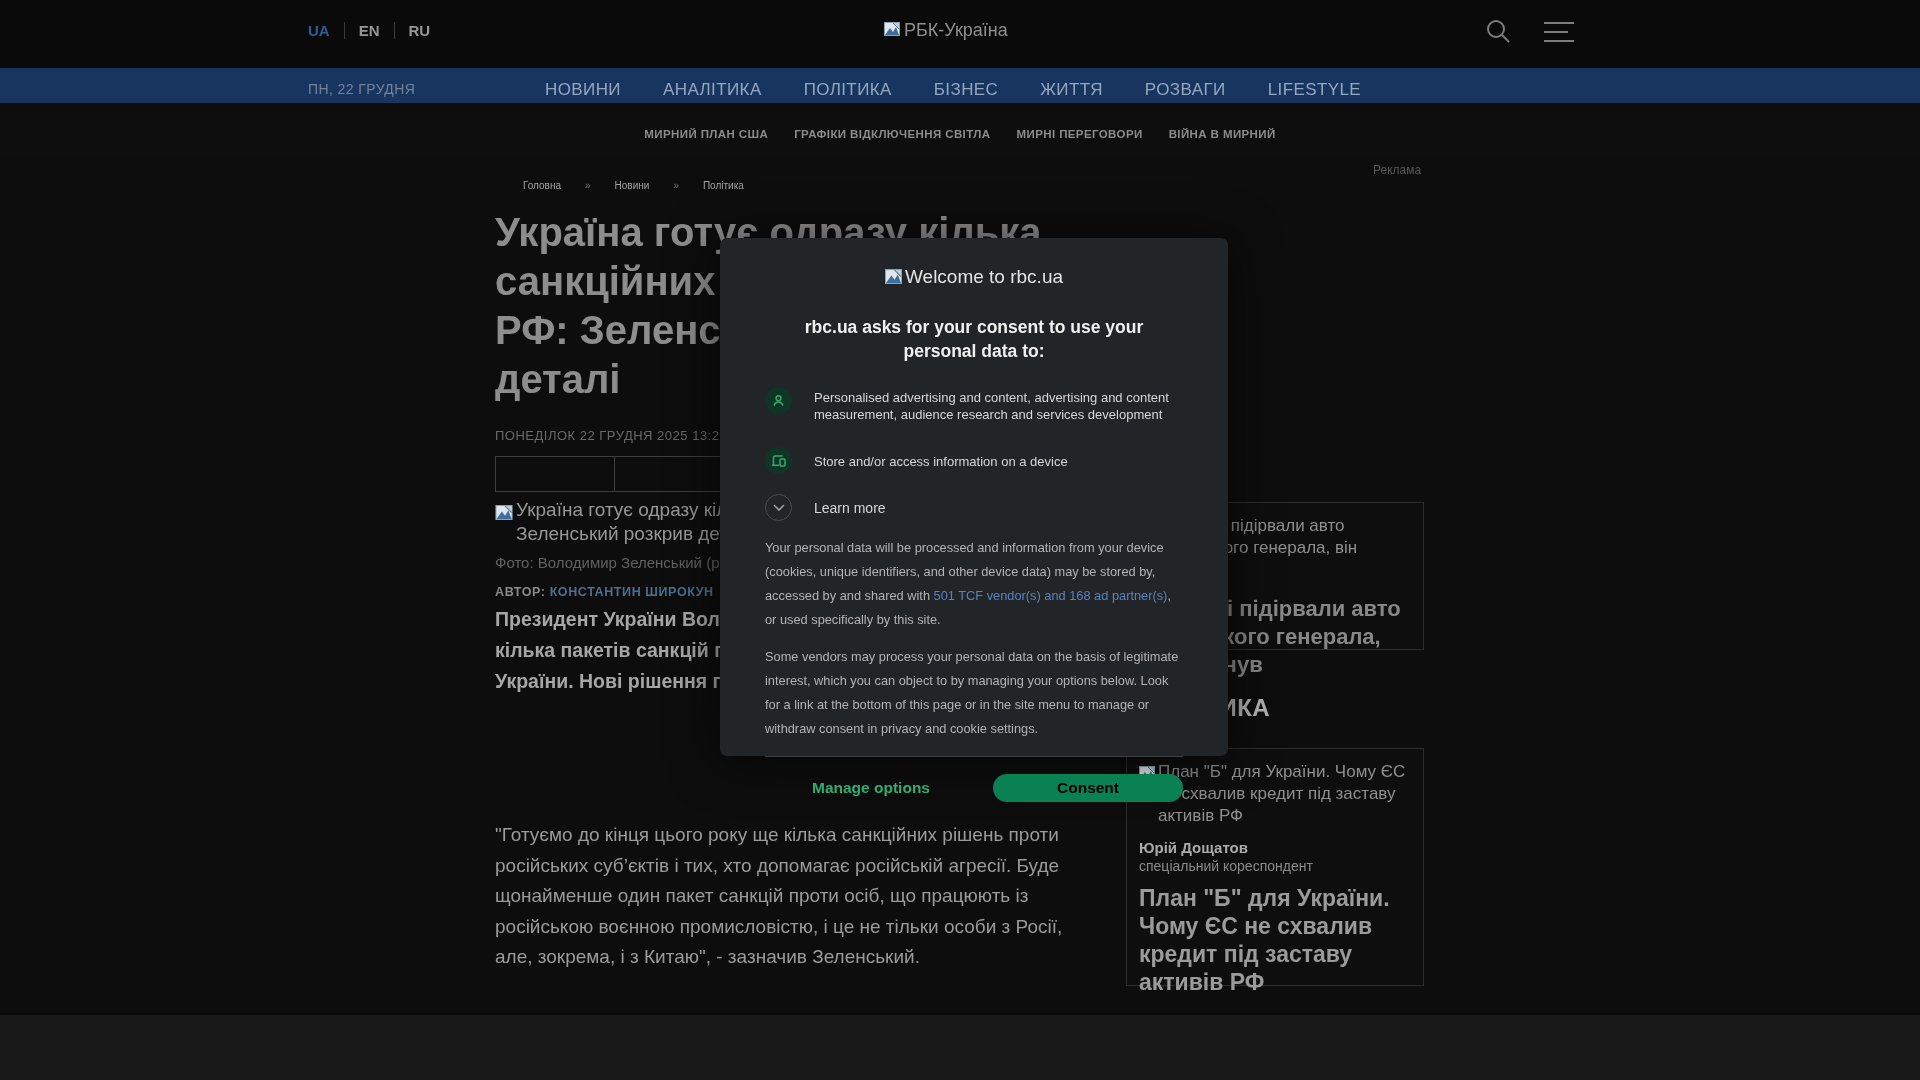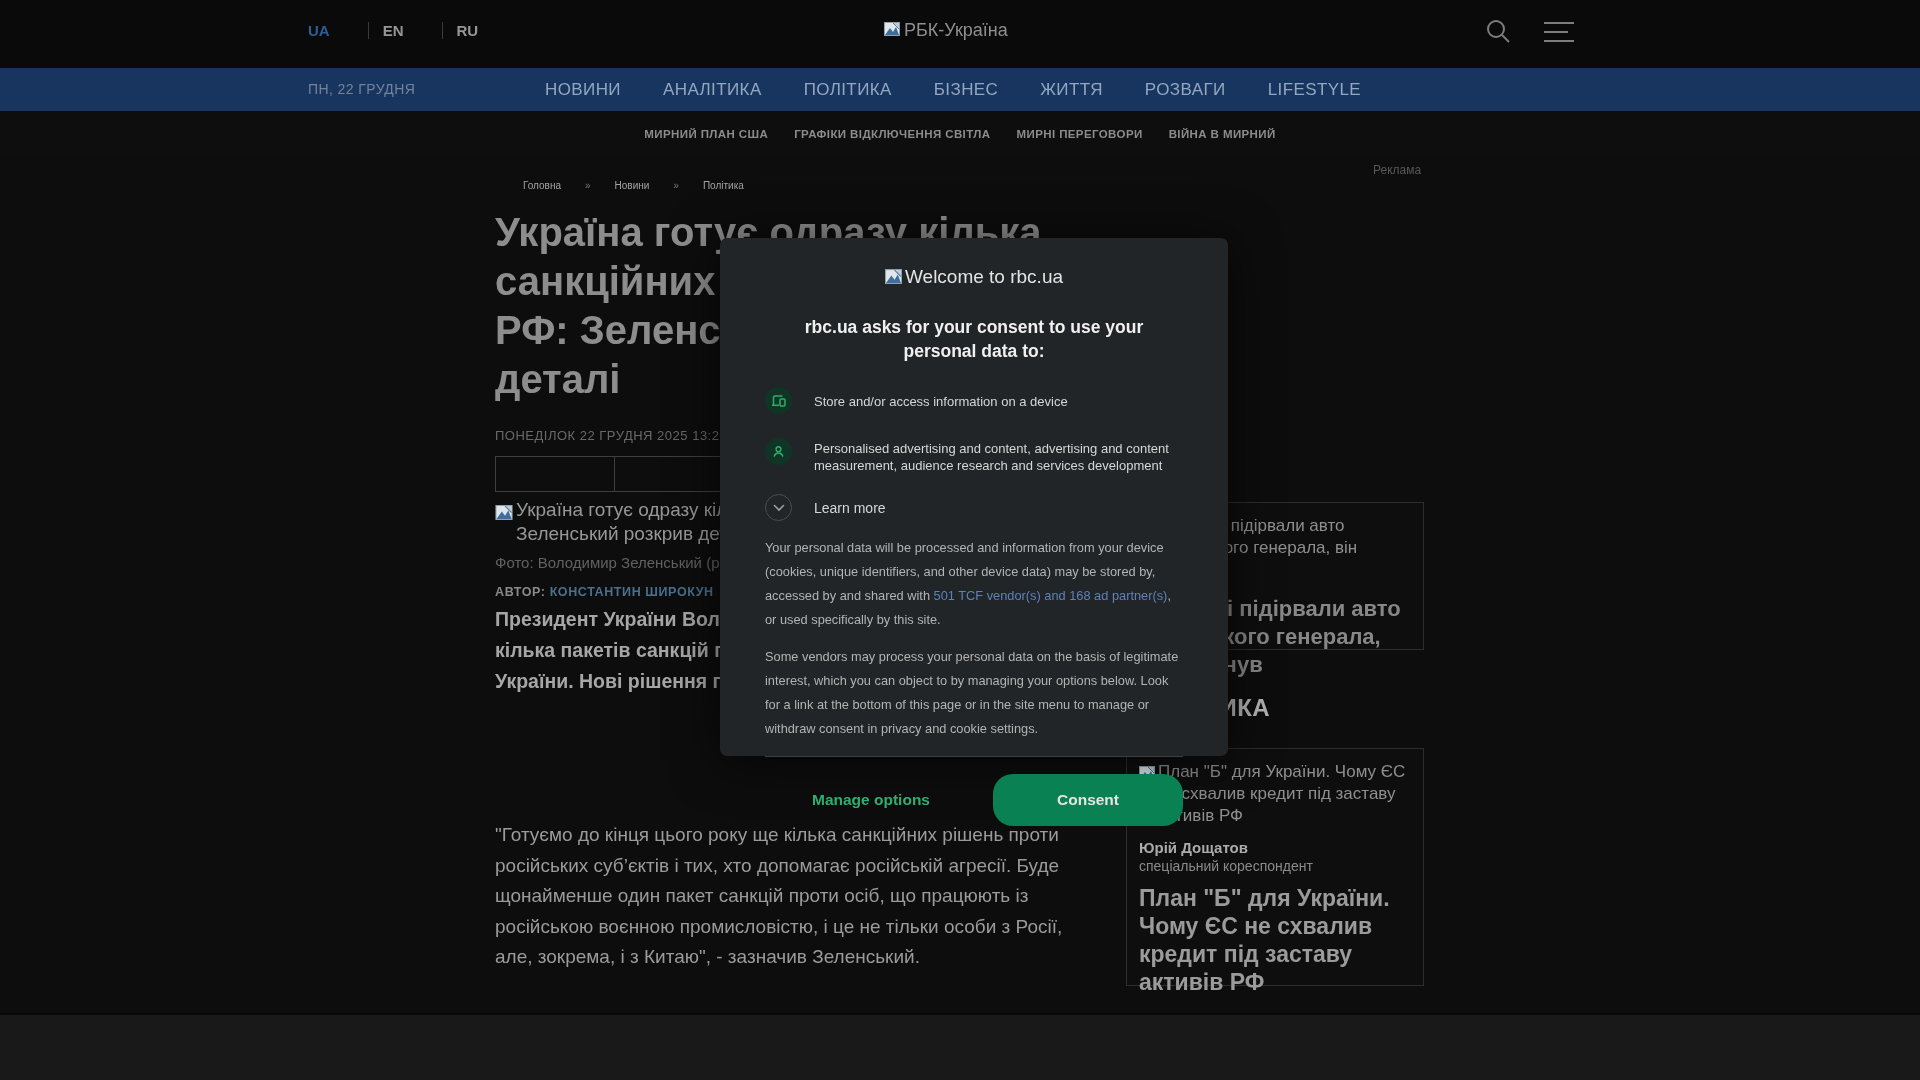--- a/index.html
+++ b/index.html
@@ -2,35 +2,35 @@
 <html lang="uk"><head>
 <meta charset="utf-8">
 <style>
   html,body{margin:0;padding:0;background:#0d0d0e;}
   body{width:1920px;height:1080px;overflow:hidden;
        font-family:"Liberation Sans","DejaVu Sans",sans-serif;}
   #page{position:relative;width:1920px;height:1080px;background:#0d0d0e;}
 
   
   .hdr{position:absolute;left:0;top:0;width:1920px;height:68px;background:#0a0a0b;}
-  .langs{position:absolute;left:308px;top:22px;display:flex;align-items:center;font-size:15px;font-weight:bold;gap:24px;}
+  .langs{position:absolute;left:308px;top:22px;display:flex;align-items:center;font-size:15px;font-weight:bold;}
   .lang{padding:0 14px;color:#969696;cursor:pointer;}
   .lang:first-child{padding-left:0;}
   .lang.active{color:#2d5d99;}
   .lang+.lang{border-left:1px solid #3a3a3a;}
   .logo{position:absolute;left:884px;top:20px;display:flex;align-items:center;gap:4px;
         color:#8f8f8f;font-size:18px;}
   .hicon{position:absolute;top:16px;cursor:pointer;}
   .search-i{left:1482px;}
   .burger{left:1544px;top:22px;width:30px;}
   .burger div{height:2px;background:#7d7d7d;margin-bottom:7px;}
   .burger div:nth-child(2){width:24px;}
 
   
-  .nav{position:absolute;left:0;top:68px;width:1920px;height:43px;background:#17355f;}
+  .nav{position:absolute;left:0;top:68px;width:1920px;height:35px;background:#17355f;}
   .nav-date{position:absolute;left:308px;top:13px;font-size:14px;color:#73839c;letter-spacing:.4px;}
   .nav-menu{position:absolute;left:545px;top:0;height:43px;display:flex;align-items:center;gap:42px;}
   .nav-item{font-size:17px;color:#94a7c0;letter-spacing:.4px;cursor:pointer;white-space:nowrap;}
 
   
   .topics{position:absolute;left:0;top:111px;width:1920px;height:46px;background:#0e0e0f;
           display:flex;align-items:center;justify-content:center;gap:26px;}
   .topic{font-size:11.5px;font-weight:bold;color:#8c8c8c;letter-spacing:.4px;cursor:pointer;white-space:nowrap;}
 
   .ad-label{position:absolute;left:1373px;top:163px;font-size:12px;color:#585858;}
@@ -89,22 +89,22 @@
   .m-learn{display:flex;align-items:center;gap:22px;margin-top:20px;cursor:pointer;}
   .m-lcircle{flex:0 0 27px;width:27px;height:27px;border-radius:50%;border:1px solid #4a4e50;
              box-sizing:border-box;display:flex;align-items:center;justify-content:center;}
   .m-ltxt{font-size:14px;color:#d6d6d6;}
   .m-para{margin-top:15px;font-size:12.8px;line-height:24px;color:#b3b3b3;}
   .m-link{color:#5b82bd;cursor:pointer;}
   .m-divider{margin-top:15px;height:1px;background:#3b3f41;}
   .m-buttons{margin-top:17px;display:flex;align-items:center;justify-content:space-between;
              padding-left:47px;}
   .m-manage{font-size:15.5px;font-weight:bold;color:#2fae6e;cursor:pointer;}
-  .m-consent{width:190px;height:52px;border:none;border-radius:20px;background:#0a8152;
-             color:#e5e5e5;font-size:15.5px;font-weight:bold;cursor:pointer;
+  .m-consent{width:190px;height:28px;border:none;border-radius:20px;background:#0a8152;
+             color:#000000;font-size:15.5px;font-weight:bold;cursor:pointer;
              font-family:"Liberation Sans","DejaVu Sans",sans-serif;}
 </style>
 </head>
 <body>
 
 <div id="page">
 
   <div class="hdr">
     <div class="langs">
       <span class="lang active">UA</span>
@@ -243,39 +243,39 @@
             <line x1="9" y1="1" x2="15" y2="7" stroke="#5d7b8e" stroke-width="1"></line>
           </svg>
       </span>
       <span>Welcome to rbc.ua</span>
     </div>
 
     <div class="m-heading">rbc.ua asks for your consent to use your personal data to:</div>
 
     <div class="m-purpose">
       <span class="m-icircle">
+        <svg width="15" height="15" viewBox="0 0 16 16" fill="none">
+            <circle cx="8" cy="5.5" r="2.6" stroke="#2fae68" stroke-width="1.5"></circle>
+            <path d="M3.5 13c.6-2.2 2.3-3.4 4.5-3.4s3.9 1.2 4.5 3.4" stroke="#2fae68" stroke-width="1.5" stroke-linecap="round"></path>
+          </svg>
+      </span>
+      <span class="m-purpose-txt">Personalised advertising and content, advertising and content measurement, audience research and services development</span>
+    </div>
+
+    <div class="m-purpose">
+      <span class="m-icircle">
         <svg width="16" height="14" viewBox="0 0 16 14" fill="none">
             <path d="M2.5 11V3.5A1.5 1.5 0 014 2h7" stroke="#2fae68" stroke-width="1.5" stroke-linecap="round"></path>
             <line x1="1" y1="11.3" x2="8" y2="11.3" stroke="#2fae68" stroke-width="1.5"></line>
             <rect x="9" y="5" width="5" height="7" rx="1" stroke="#2fae68" stroke-width="1.5"></rect>
           </svg>
       </span>
       <span class="m-purpose-txt" style="padding-top:6px;">Store and/or access information on a device</span>
     </div>
 
-    <div class="m-purpose">
-      <span class="m-icircle">
-        <svg width="15" height="15" viewBox="0 0 16 16" fill="none">
-            <circle cx="8" cy="5.5" r="2.6" stroke="#2fae68" stroke-width="1.5"></circle>
-            <path d="M3.5 13c.6-2.2 2.3-3.4 4.5-3.4s3.9 1.2 4.5 3.4" stroke="#2fae68" stroke-width="1.5" stroke-linecap="round"></path>
-          </svg>
-      </span>
-      <span class="m-purpose-txt">Personalised advertising and content, advertising and content measurement, audience research and services development</span>
-    </div>
-
     <div class="m-learn">
       <span class="m-lcircle">
         <svg width="12" height="8" viewBox="0 0 12 8" fill="none">
             <path d="M1.5 1.5L6 6l4.5-4.5" stroke="#9aa0a3" stroke-width="1.6" stroke-linecap="round"></path>
           </svg>
       </span>
       <span class="m-ltxt">Learn more</span>
     </div>
 
     <p class="m-para" style="margin:15px 0 0 0;">

